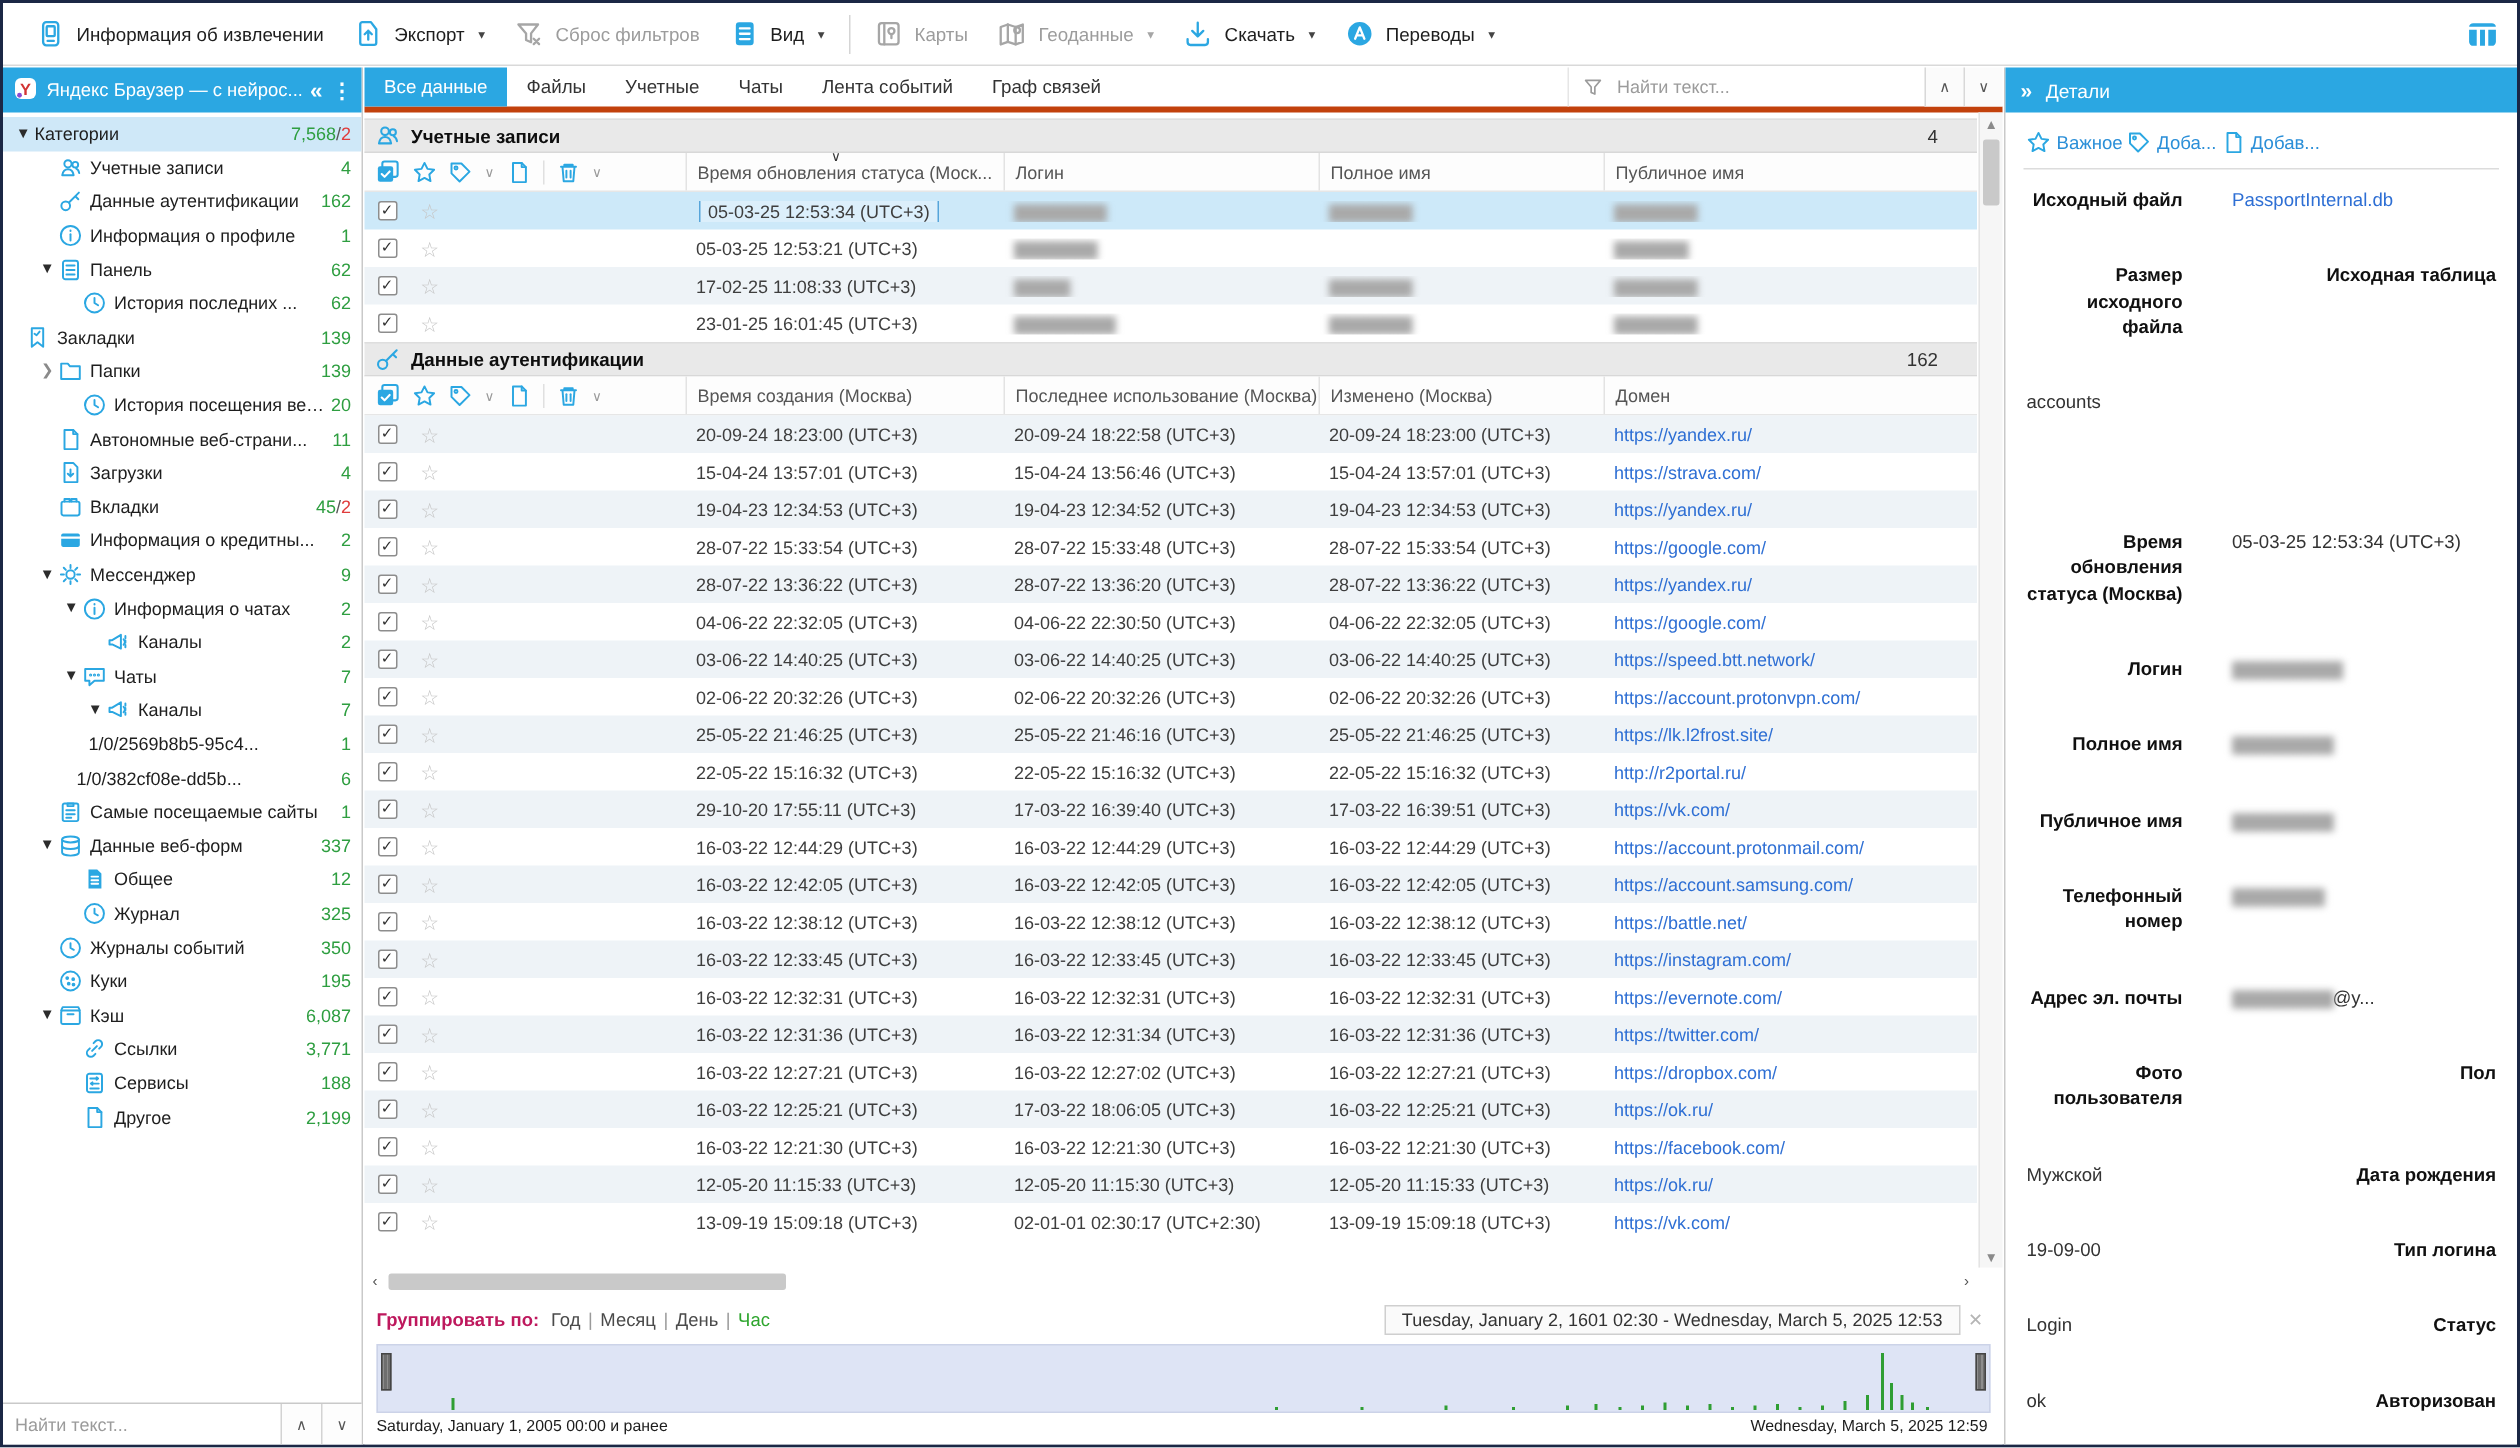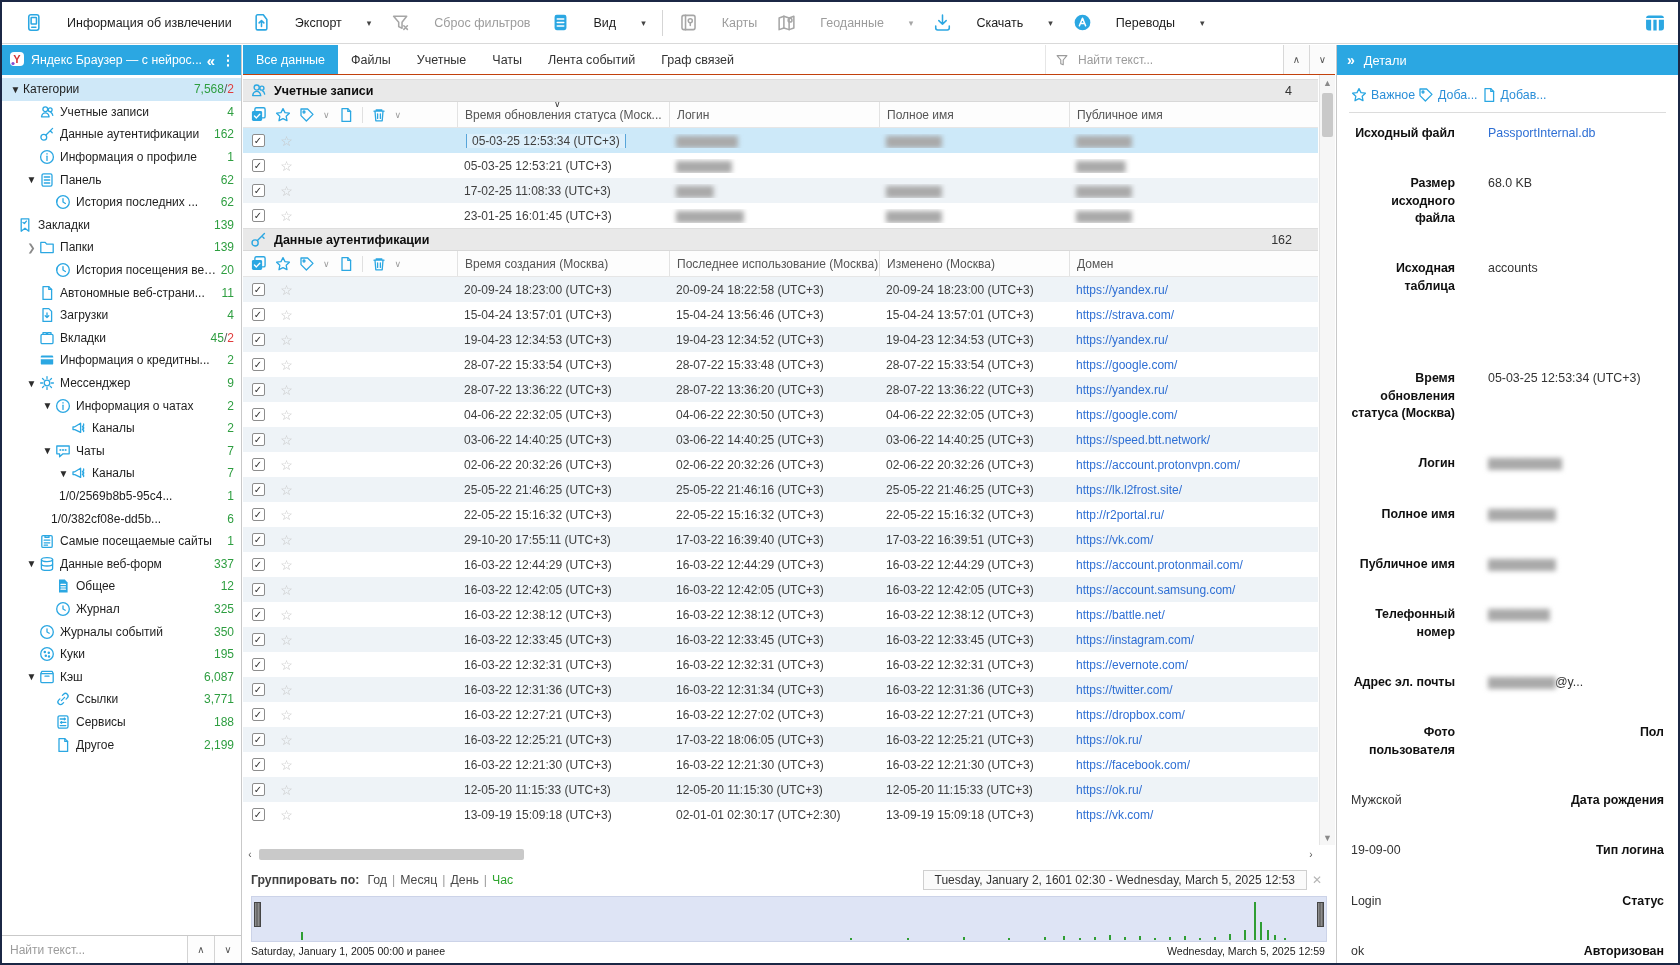--- a/index.html
+++ b/index.html
@@ -2,21 +2,21 @@
 <html><head>
 <meta charset="utf-8">
 <style>
   html,body{margin:0;padding:0;background:#eef0f3;}
   *{box-sizing:border-box;}
   .app{position:relative;width:1680px;height:965px;background:#fff;border:2px solid #1b2745;
        font-family:"Liberation Sans",sans-serif;font-size:12px;color:#222;overflow:hidden;}
   
   .toolbar{position:absolute;left:0;top:0;right:0;height:42px;background:#fff;border-bottom:1px solid #d9d9d9;
            display:flex;align-items:center;padding-left:12px;}
-  .tbtn{display:flex;align-items:center;gap:24px;padding:0 10px;height:32px;font-size:12.5px;color:#1d1d1d;cursor:default;}
+  .tbtn{display:flex;align-items:center;gap:8px;padding:0 10px;height:32px;font-size:12.5px;color:#1d1d1d;cursor:default;}
   .tbtn .ic{color:#2ba7e2;}
   .tbtn.disabled{color:#9c9c9c;}
   .tbtn.disabled .ic{color:#a6a6a6;}
   .caret{font-size:9px;color:#444;margin-left:1px;}
   .tbtn.disabled .caret{color:#a6a6a6;}
   .tsep{width:1px;height:26px;background:#d5d5d5;margin:0 6px;}
   .layout-btn{margin-left:auto;margin-right:12px;color:#2ba7e2;display:flex;align-items:center;}
   .ic{display:inline-block;vertical-align:middle;}
   svg.ic{fill:none;stroke:currentColor;stroke-width:1.3;stroke-linecap:round;stroke-linejoin:round;}
   
@@ -36,21 +36,21 @@
   .t-count{margin-left:auto;padding-right:7px;color:#2e9e40;}
   .t-red{color:#e03c3c;}
   .t-slash{color:#555;}
   .sb-search{height:28px;border-top:1px solid #c9c9c9;display:flex;flex:none;}
   .sb-search input{flex:1;border:none;outline:none;padding:0 8px;font:12px "Liberation Sans",sans-serif;color:#333;}
   .sb-search input::placeholder{color:#9b9b9b;}
   .navbtn{width:27px;border-left:1px solid #d3d3d3;display:flex;align-items:center;justify-content:center;
           color:#555;font-size:10px;background:#fdfdfd;}
   
   .main{position:absolute;left:241px;top:43px;width:1092px;bottom:0;background:#fff;display:flex;flex-direction:column;}
-  .tabsrow{height:30px;display:flex;align-items:stretch;background:#fff;border-bottom:1px solid #c2410c;flex:none;}
+  .tabsrow{height:30px;display:flex;align-items:stretch;background:#fff;border-bottom:4px solid #c2410c;flex:none;}
   .tab{padding:0 13px;display:flex;align-items:center;font-size:12.5px;color:#333;}
   .tab.active{background:#2ba7e2;color:#fff;}
   .tab-search{margin-left:auto;width:238px;display:flex;align-items:center;gap:7px;padding:0 9px;
               border-left:1px solid #e6e6e6;color:#9b9b9b;}
   .tab-search .ic{color:#9b9b9b;}
   .tab-search input{border:none;outline:none;flex:1;font:12px "Liberation Sans",sans-serif;color:#333;}
   .tab-search input::placeholder{color:#9b9b9b;}
   .vnav{width:26px;border-left:1px solid #d8d8d8;display:flex;align-items:center;justify-content:center;
         color:#555;font-size:10px;background:#fbfbfb;}
   .tablewrap{position:relative;height:770px;flex:none;}
@@ -85,21 +85,21 @@
   .vscroll .arr{position:absolute;left:0;width:100%;height:15px;display:flex;align-items:center;justify-content:center;
                 color:#8a8a8a;font-size:9px;}
   .vscroll .thumb{position:absolute;left:2px;width:11px;top:18px;height:44px;background:#c9c9c9;border-radius:2px;}
   .hscroll{height:15px;flex:none;position:relative;background:#fff;margin-top:2px;}
   .hscroll .arr{position:absolute;top:0;height:100%;width:14px;display:flex;align-items:center;justify-content:center;
                 color:#555;font-size:10px;}
   .hscroll .thumb{position:absolute;top:2px;left:16px;width:265px;height:11px;background:#c9c9c9;border-radius:2px;}
   
   .timeline{flex:1;padding:6px 8px 0 8px;display:flex;flex-direction:column;}
   .groupbar{height:24px;display:flex;align-items:center;font-size:12.3px;flex:none;}
-  .gb-label{font-weight:bold;color:#404040;margin-right:8px;}
+  .gb-label{font-weight:bold;color:#be185d;margin-right:8px;}
   .gb-opt{color:#4a4a4a;}
   .gb-opt.on{color:#2ea52e;}
   .gb-sep{color:#9a9a9a;margin:0 5px;}
   .rangebox{margin-left:auto;border:1px solid #cfcfcf;background:#fafafa;padding:2px 11px;color:#333;font-size:12px;}
   .tl-close{width:20px;text-align:center;color:#b5b5b5;font-size:12px;}
   .strip{height:46px;background:#dee4f5;border:1px solid #ccd3e8;position:relative;margin-top:4px;flex:none;}
   .handle{position:absolute;top:5px;width:7px;height:25px;background:#6e6e6e;border:1px solid #454545;
           background-image:repeating-linear-gradient(90deg,#8d8d8d 0 1px,transparent 1px 3px);}
   .bar{position:absolute;bottom:1px;width:2px;background:#2f9e33;}
   .axislabels{display:flex;justify-content:space-between;font-size:10.6px;color:#1c1c1c;padding:3px 2px 0 0;}
@@ -1025,21 +1025,20 @@
             <path d="M4 1.6h5.8l2.8 2.8v10H4z"></path>
             <path d="M9.8 1.6v2.8h2.8"></path>
           </svg>
           <span>Добав...</span>
         </span>
       </div>
     <div class="dt-fields" id="dt-fields">
         <div class="dt-label">Исходный файл</div>
         <div class="dt-value"><span class="link">PassportInternal.db</span></div>
         <div class="dt-label">Размер исходного файла</div>
-        <div class="dt-value">68.0 KB</div>
         <div class="dt-label">Исходная таблица</div>
         <div class="dt-value">accounts</div>
         <div class="dt-gap"></div>
         <div class="dt-label">Время обновления статуса (Москва)</div>
         <div class="dt-value">05-03-25 12:53:34 (UTC+3)</div>
         <div class="dt-label">Логин</div>
         <div class="dt-value"><span class="rd">████████████</span></div>
         <div class="dt-label">Полное имя</div>
         <div class="dt-value"><span class="rd">███████████</span></div>
         <div class="dt-label">Публичное имя</div>

